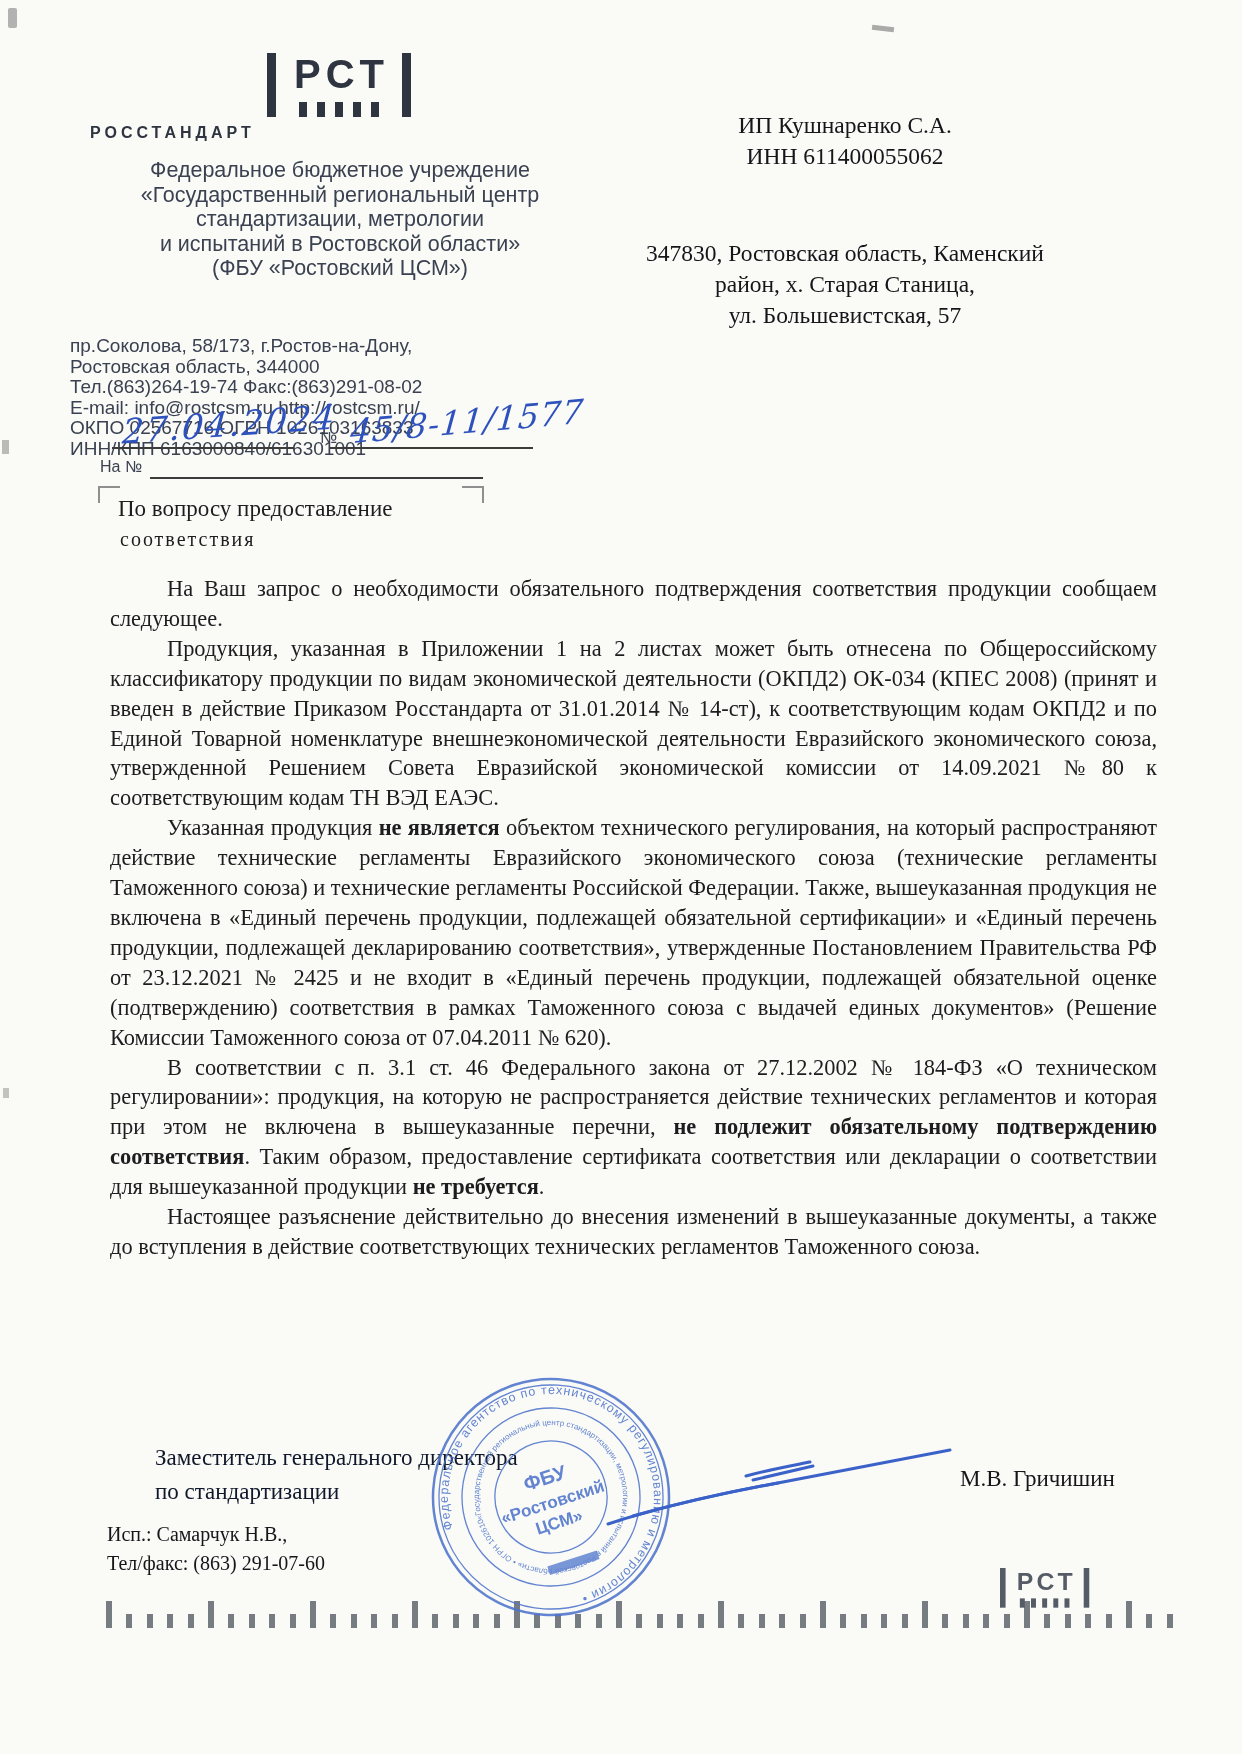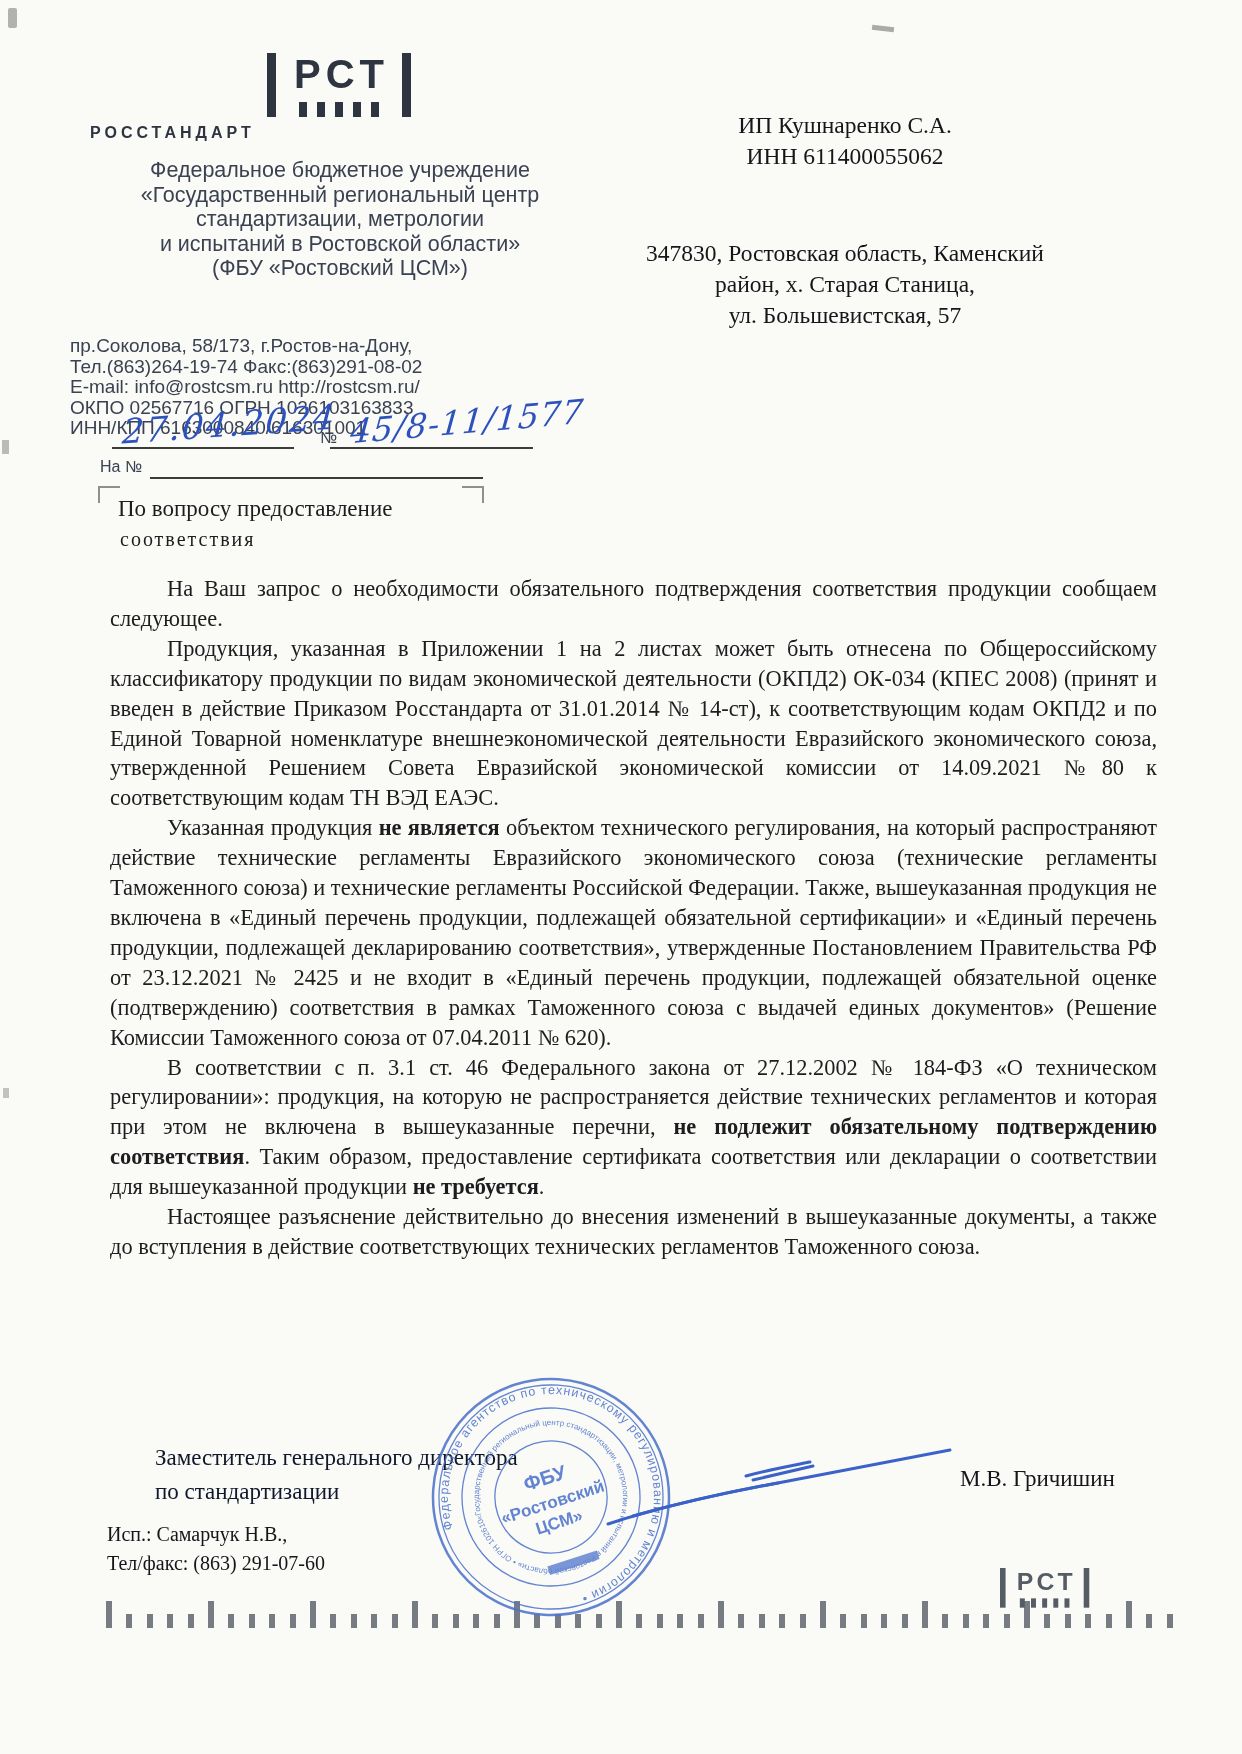--- a/index.html
+++ b/index.html
@@ -108,20 +108,21 @@
   <div class="org">
     <div>Федеральное бюджетное учреждение</div>
     <div>«Государственный региональный центр</div>
     <div>стандартизации, метрологии</div>
     <div>и испытаний в Ростовской области»</div>
     <div>(ФБУ «Ростовский ЦСМ»)</div>
   </div>
 
   <div class="contacts">
     <div>пр.Соколова, 58/173, г.Ростов-на-Дону,</div>
+    <div>Ростовская область, 344000</div>
     <div>Тел.(863)264-19-74 Факс:(863)291-08-02</div>
     <div>E-mail: info@rostcsm.ru   http://rostcsm.ru/</div>
     <div>ОКПО 02567716  ОГРН 1026103163833</div>
     <div>ИНН/КПП 6163000840/616301001</div>
   </div>
 
   <div class="hand hand-date">27.04.2024</div>
   <div class="uline u-date"></div>
   <div class="numsign">№</div>
   <div class="hand hand-num">45/8-11/1577</div>

